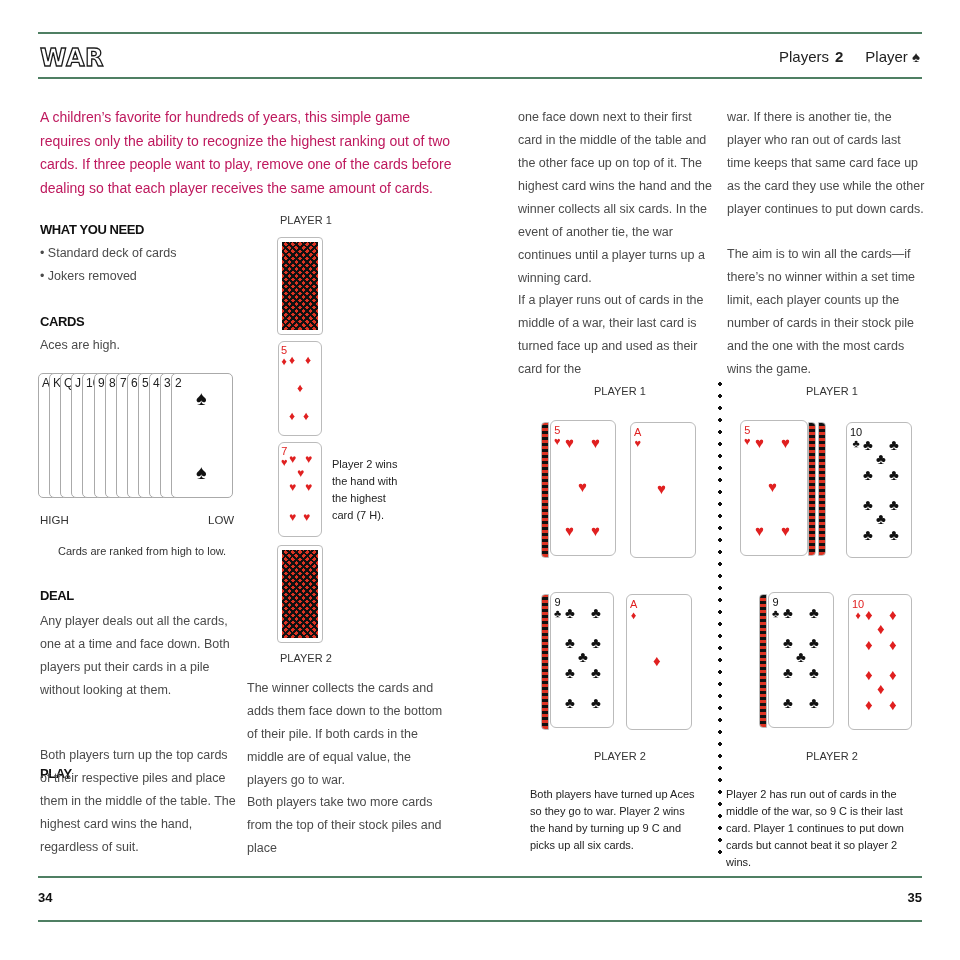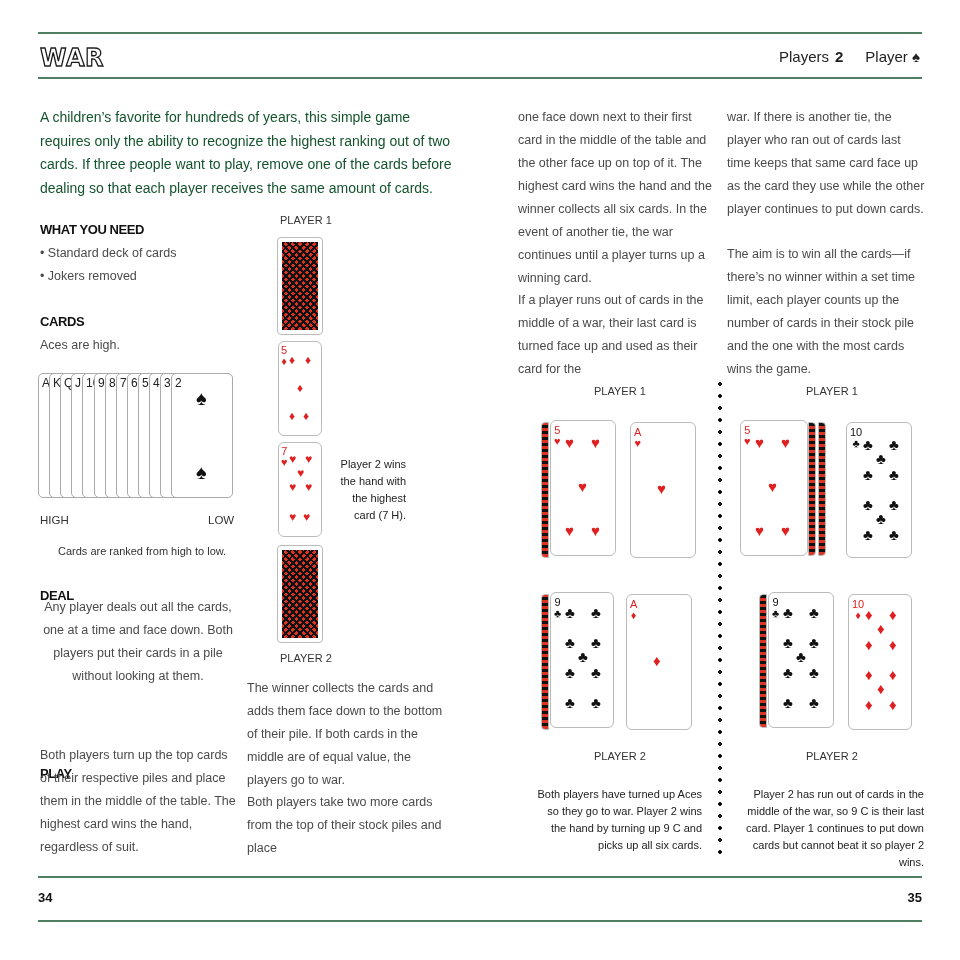--- a/index.html
+++ b/index.html
@@ -4,24 +4,24 @@
 <style>
   * { box-sizing: border-box; margin: 0; padding: 0; }
   html, body { width: 960px; height: 960px; background: #ffffff; overflow: hidden; }
   body { position: relative; font-family: "Liberation Sans", sans-serif; color: #3a3a3a; }
   .rule { position: absolute; left: 38px; width: 884px; height: 2px; background: #4f7f63; }
   .title { position: absolute; left: 40px; top: 44px; font-size: 24px; font-weight: bold; letter-spacing: 0.5px;
            color: #fff; -webkit-text-stroke: 1.3px #1a1a1a; font-family: "DejaVu Sans", sans-serif; }
   .meta { position: absolute; right: 40px; top: 48px; font-size: 15px; color: #222; display: flex; gap: 22px; }
   .meta b { font-weight: bold; margin-left: 6px; }
   .txt { position: absolute; font-size: 12.5px; line-height: 23px; color: #4a4a4a; font-family: "Liberation Sans", sans-serif; }
-  .intro { position: absolute; left: 40px; top: 106px; width: 420px; font-size: 14px; line-height: 23.5px; color: #14532d; }
+  .intro { position: absolute; left: 40px; top: 106px; width: 420px; font-size: 14px; line-height: 23.5px; color: #be185d; }
   .h { position: absolute; font-size: 13px; font-weight: bold; color: #111; font-family: Liberation Sans, sans-serif; letter-spacing: -0.4px; }
   .small { position: absolute; font-size: 11.5px; color: #333; }
-  .caption { position: absolute; font-size: 11px; line-height: 17px; color: #222; text-align: right; }
+  .caption { position: absolute; font-size: 11px; line-height: 17px; color: #222; text-align: left; }
   .card { position: absolute; background: #fff; border: 1.5px solid #bbb; border-radius: 6px; }
   .back { background-color: #d32; background-image:
       repeating-linear-gradient(45deg, #111 0 2px, transparent 2px 5px),
       repeating-linear-gradient(-45deg, #111 0 2px, transparent 2px 5px);
       border: 4px solid #fff; outline: 1.5px solid #bbb; border-radius: 3px; }
   .pip { position: absolute; font-size: 15px; line-height: 1; }
   .red { color: #e02020; }
   .blk { color: #111; }
   .idx { position: absolute; font-size: 11px; line-height: 11px; text-align: center; }
   .edge { position: absolute; width: 8px; border-radius: 4px 0 0 4px;
@@ -93,21 +93,21 @@
     <span>2</span>
     <div class="pip blk" style="left:24px; top:14px; font-size:20px;">♠</div>
     <div class="pip blk" style="left:24px; top:88px; font-size:20px;">♠</div>
   </div>
 </div>
 <div class="small" style="left:40px; top:514px;">HIGH</div>
 <div class="small" style="left:208px; top:514px;">LOW</div>
 <div class="small" style="left:58px; top:545px; font-size:11px;">Cards are ranked from high to low.</div>
 
 <div class="h" style="left:40px; top:588px;">DEAL</div>
-<div class="txt" style="left:40px; top:596px; width:196px;text-align:center;">Any player deals out all the cards, one at a time and face down. Both players put their cards in a pile without looking at them.</div>
+<div class="txt" style="left:40px; top:610px; width:196px;">Any player deals out all the cards, one at a time and face down. Both players put their cards in a pile without looking at them.</div>
 
 <div class="h" style="left:40px; top:766px;">PLAY</div>
 <div class="txt" style="left:40px; top:744px; width:196px;">Both players turn up the top cards of their respective piles and place them in the middle of the table. The highest card wins the hand, regardless of suit.</div>
 
 <div class="small" style="left:280px; top:214px; font-size:11px;">PLAYER 1</div>
 <div class="card back" style="left:278px; top:238px; width:44px; height:96px;"></div>
 <div class="card" style="left:278px; top:341px; width:44px; height:95px;">
   <div class="idx red" style="left:2px; top:3px;"><span>5</span><br><span>♦</span></div>
   <div class="pip red" style="left:10px; top:12px; font-size:12px;">♦</div>
   <div class="pip red" style="left:26px; top:12px; font-size:12px;">♦</div>

